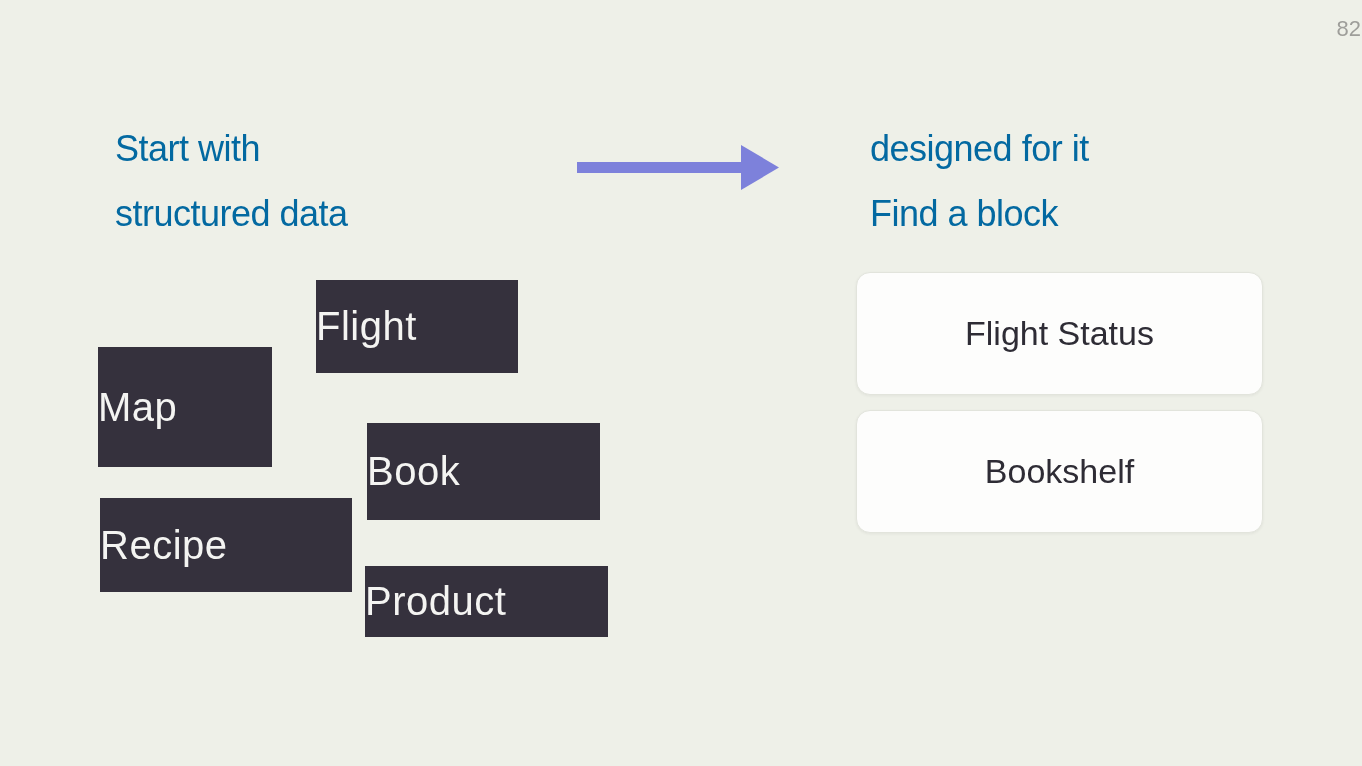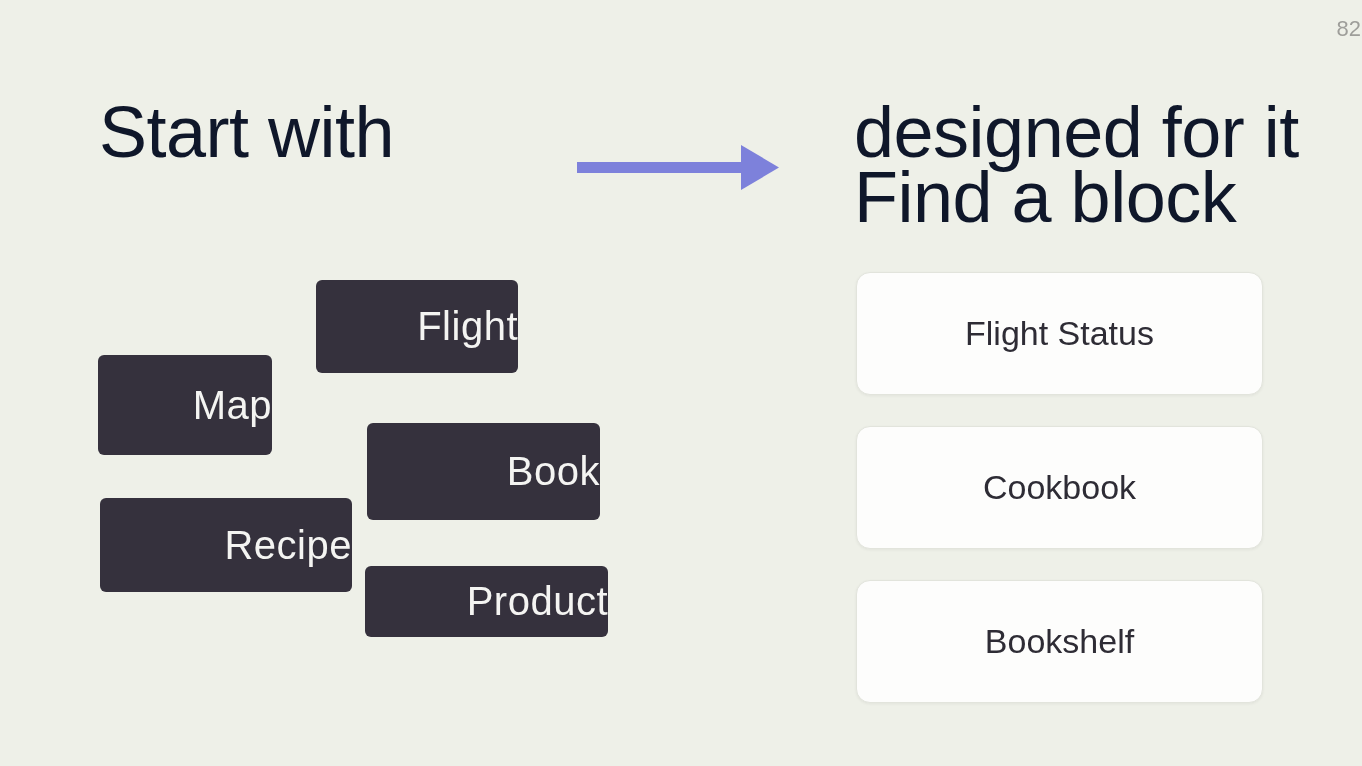--- a/index.html
+++ b/index.html
@@ -17,62 +17,62 @@
   }
   .page-number {
     position: absolute;
     top: 16px;
     right: 22px;
     font-size: 22px;
     color: #9e9e9a;
   }
   .heading {
     position: absolute;
-    margin: 0;
-    font-size: 72px;
+    margin: 16px;
+    font-size: 36px;
     font-weight: 400;
     line-height: 65px;
     letter-spacing: -0.5px;
-    color: #0f172a;
+    color: #0369a1;
   }
   .heading span { display: block; }
   .heading-left  { left: 99px;  top: 100px; }
   .heading-right { left: 854px; top: 100px; }
   .arrow {
     position: absolute;
     left: 576px;
     top: 139px;
     width: 204px;
     height: 58px;
   }
   .chip {
     position: absolute;
     background: #35313d;
-    border-radius: 6px;
+    border-radius: 0;
     display: flex;
     align-items: center;
-    justify-content: flex-end;
+    justify-content: flex-start;
     color: #f4f4f2;
     font-size: 40px;
     font-weight: 400;
     letter-spacing: 0.5px;
   }
   .chip-flight  { left: 316px; top: 280px; width: 202px; height: 93px; }
-  .chip-map     { left: 98px;  top: 355px; width: 174px; height: 100px; }
+  .chip-map     { left: 98px;  top: 347px; width: 174px; height: 120px; }
   .chip-book    { left: 367px; top: 423px; width: 233px; height: 97px; }
   .chip-recipe  { left: 100px; top: 498px; width: 252px; height: 94px; }
   .chip-product { left: 365px; top: 566px; width: 243px; height: 71px; }
   .cards {
     position: absolute;
     left: 856px;
     top: 272px;
     width: 407px;
     display: flex;
     flex-direction: column;
-    gap: 31px;
+    gap: 15px;
     text-align: right;
   }
   .card {
     height: 123px;
     background: #fdfdfc;
     border: 1px solid #e2e4dc;
     border-radius: 14px;
     box-shadow: 0 1px 3px rgba(40, 40, 35, 0.06);
     display: flex;
     align-items: center;
@@ -85,20 +85,21 @@
 </style>
 </head>
 <body>
 
 <div class="slide">
 
   <div class="page-number">82</div>
 
   <h1 class="heading heading-left">
     <span>Start with</span>
+    <span>structured data</span>
   </h1>
 
   <h1 class="heading heading-right">
     <span>designed for it</span>
     <span>Find a block</span>
   </h1>
 
   <svg class="arrow" viewBox="0 0 204 58">
     <rect x="1" y="23" width="168" height="11" fill="#7d81db"></rect>
     <polygon points="165,6 203,28.5 165,51" fill="#7d81db"></polygon>
@@ -118,20 +119,17 @@
   </div>
   <div class="chip chip-product">
     <span>Product</span>
   </div>
 
   <div class="cards">
     <div class="card">
       <span>Flight Status</span>
     </div>
     <div class="card">
-      <span>Cookbook</span>
-    </div>
-    <div class="card">
       <span>Bookshelf</span>
     </div>
   </div>
 
 </div>
 
 </body></html>

